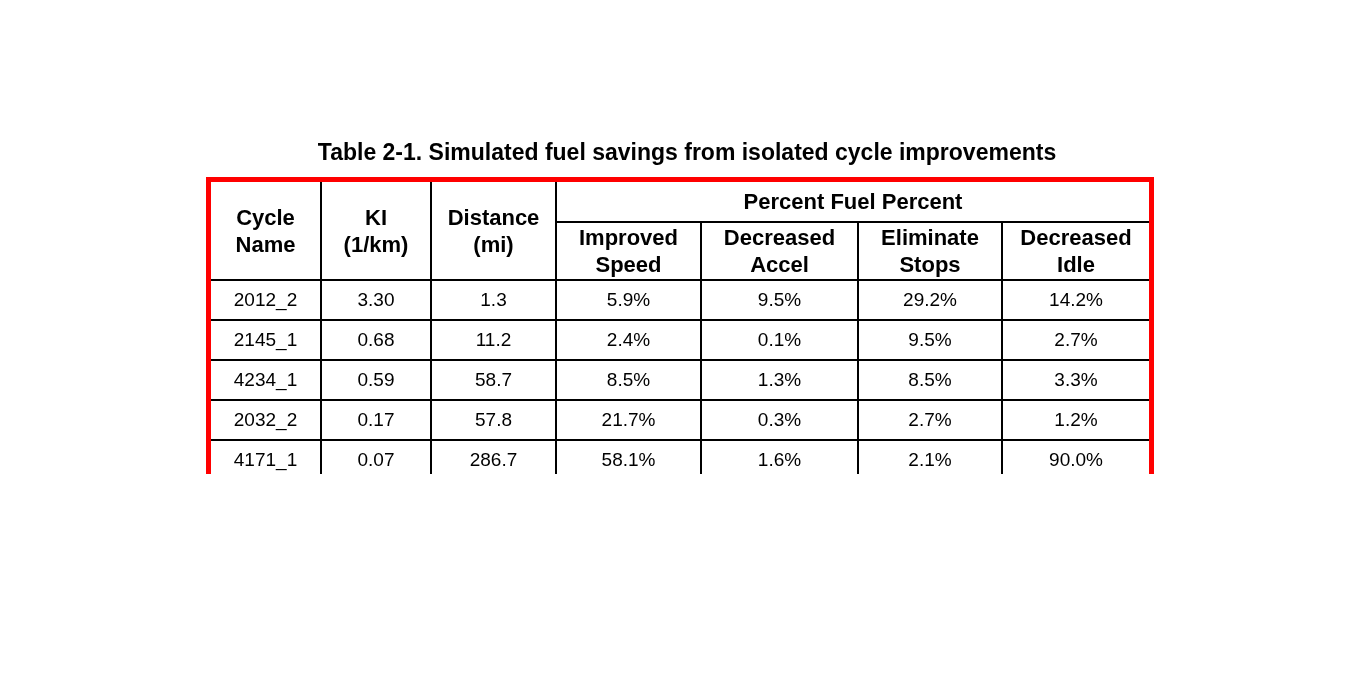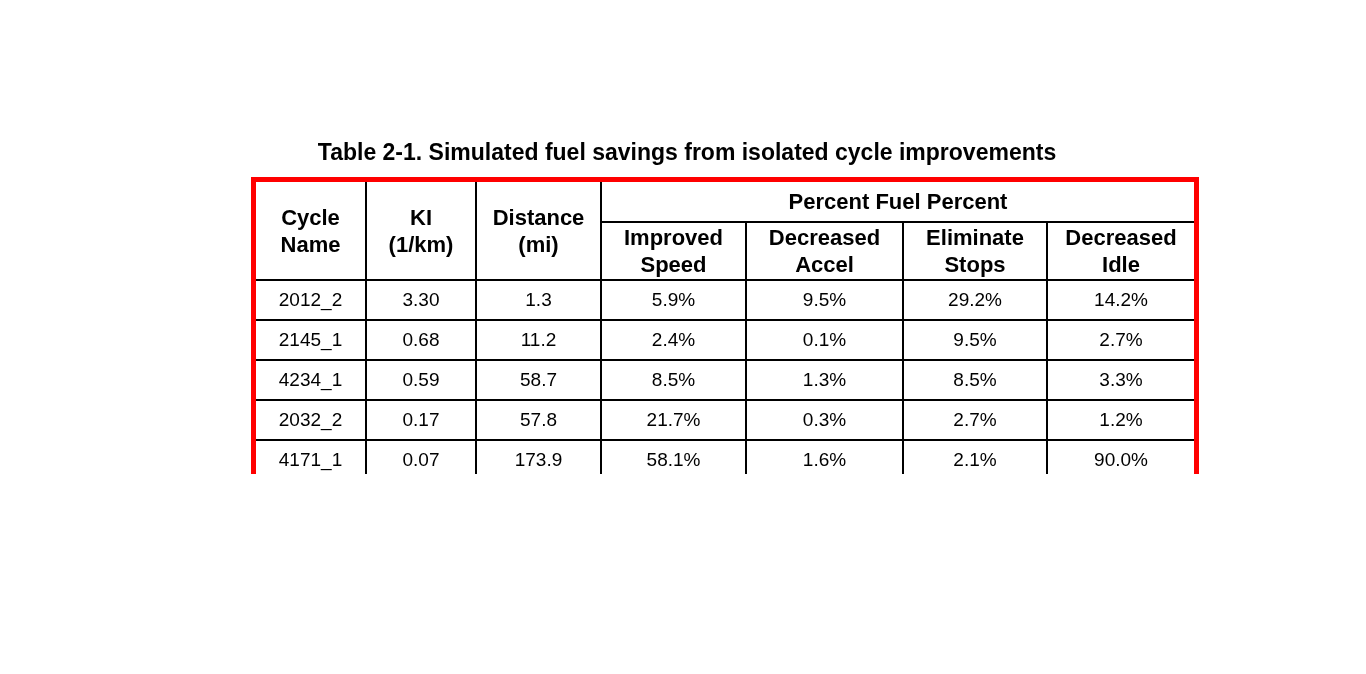--- a/index.html
+++ b/index.html
@@ -23,21 +23,20 @@
     line-height: 25px;
     white-space: nowrap;
   }
   .table-frame {
     position: absolute;
     left: 206px;
     top: 177px;
     display: inline-block;
     border: 5px solid #ff0000;
     background: #ffffff;
-    margin-left: 45px;
   }
   table.data-table {
     border-collapse: collapse;
     table-layout: fixed;
     font-family: "Liberation Sans", sans-serif;
   }
   table.data-table th,
   table.data-table td {
     border: 2px solid #000000;
     text-align: center;
@@ -138,21 +137,21 @@
         <td>0.17</td>
         <td>57.8</td>
         <td>21.7%</td>
         <td>0.3%</td>
         <td>2.7%</td>
         <td>1.2%</td>
       </tr>
       <tr class="data-row">
         <td>4171_1</td>
         <td>0.07</td>
-        <td>173.9</td>
+        <td>286.7</td>
         <td>58.1%</td>
         <td>1.6%</td>
         <td>2.1%</td>
         <td>90.0%</td>
       </tr>
     </tbody>
       </table>
   </div>
 
 

